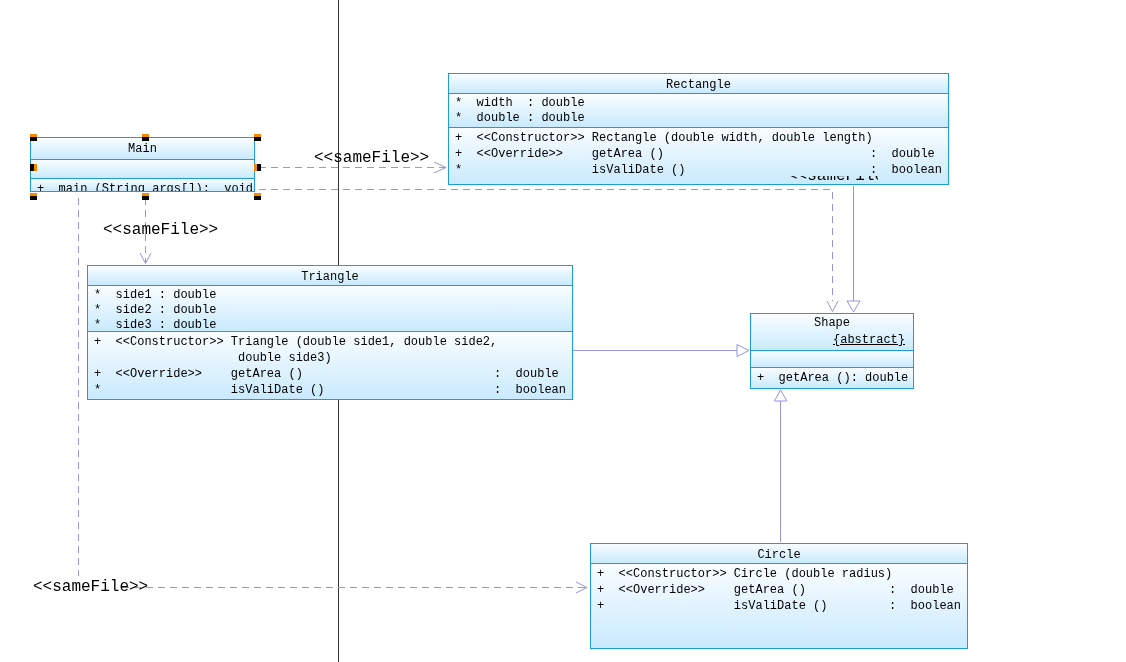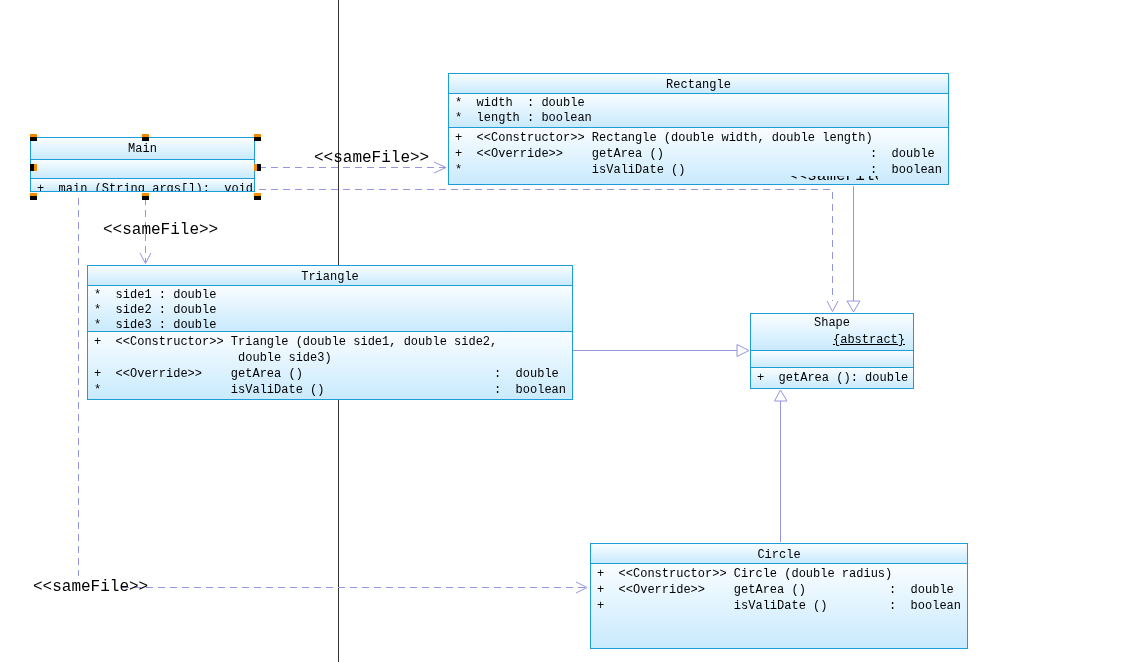--- a/index.html
+++ b/index.html
@@ -113,21 +113,21 @@
       <i></i>
     </div>
   <div class="handle h-top" style="left:254px;top:193px;">
       <i></i>
     </div>
 
   <div class="uml-class" style="left:448px;top:73px;width:501px;height:112px;">
     <div class="sec title" style="height:19px;line-height:18px;">Rectangle</div>
     <div class="sec body" style="height:34px;">
       <div class="row">*  width  : double</div>
-      <div class="row">*  length : boolean</div>
+      <div class="row">*  double : double</div>
     </div>
     <div class="sec body ops">
       <div class="oprow">
         <span class="left">+  &lt;&lt;Constructor&gt;&gt; Rectangle (double width, double length)</span>
       </div>
       <div class="oprow">
         <span class="left">+  &lt;&lt;Override&gt;&gt;    getArea ()</span>
         <span class="right fixed">:  double</span>
       </div>
       <div class="oprow">

